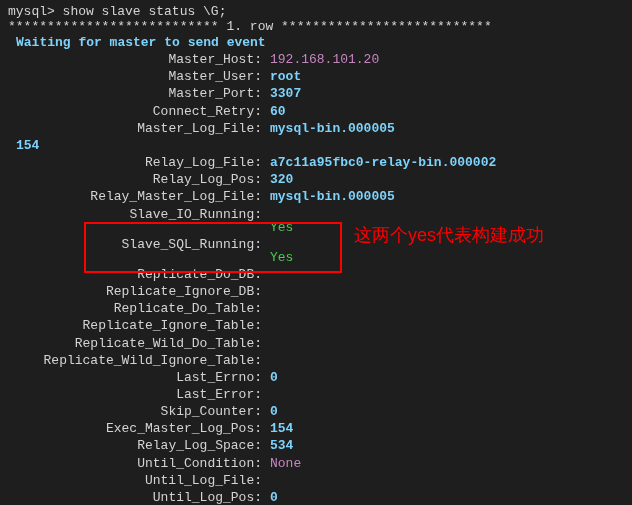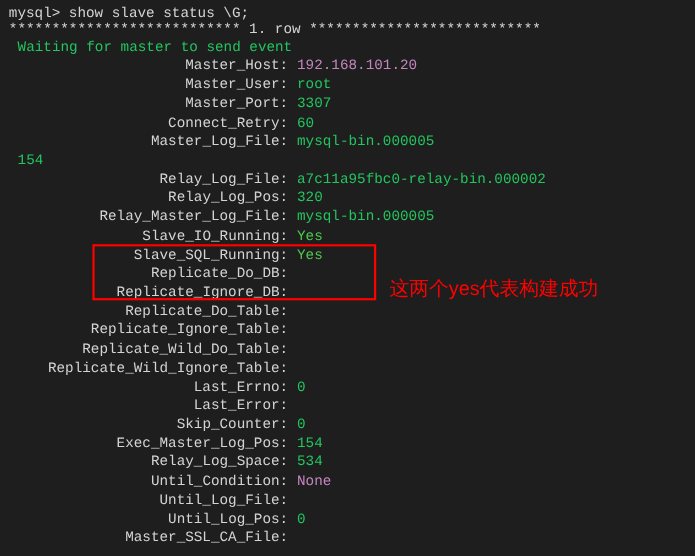--- a/index.html
+++ b/index.html
@@ -23,37 +23,37 @@
     .field-label {
       width: 254px;
       text-align: right;
       white-space: pre;
       color: #d4d4d4;
     }
     .field-value {
       padding-left: 8px;
       white-space: pre;
     }
-    .c-default { color: #22c55e; }
+    .c-default { color: #7dd3fc; font-weight: bold; }
     .c-magenta { color: #c586c0; }
-    .c-green { color: #4ec94e; }
+    .c-green { color: #4ec94e; margin-top: 13px; }
     .c-red { color: #f14c4c; }
     .highlight-box {
       position: absolute;
       border: 2px solid #ff0000;
       left: 84px;
       top: 222px;
       width: 258px;
       height: 51px;
       pointer-events: none;
     }
     .annotation {
       position: absolute;
       left: 354px;
-      top: 250px;
+      top: 223px;
       color: #ff0000;
       font-family: "Microsoft YaHei", sans-serif;
       font-size: 18px;
       pointer-events: none;
     }
   </style>
 </head>
 <body>
 
 <div class="prompt-line">mysql&gt; show slave status \G;</div>

